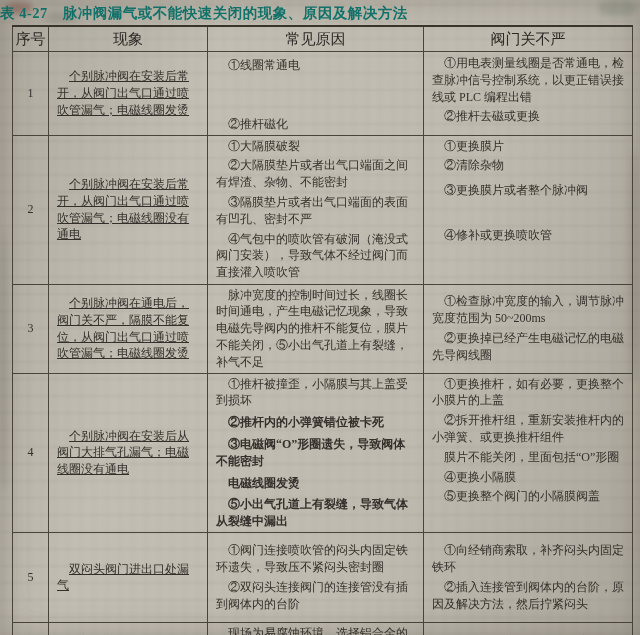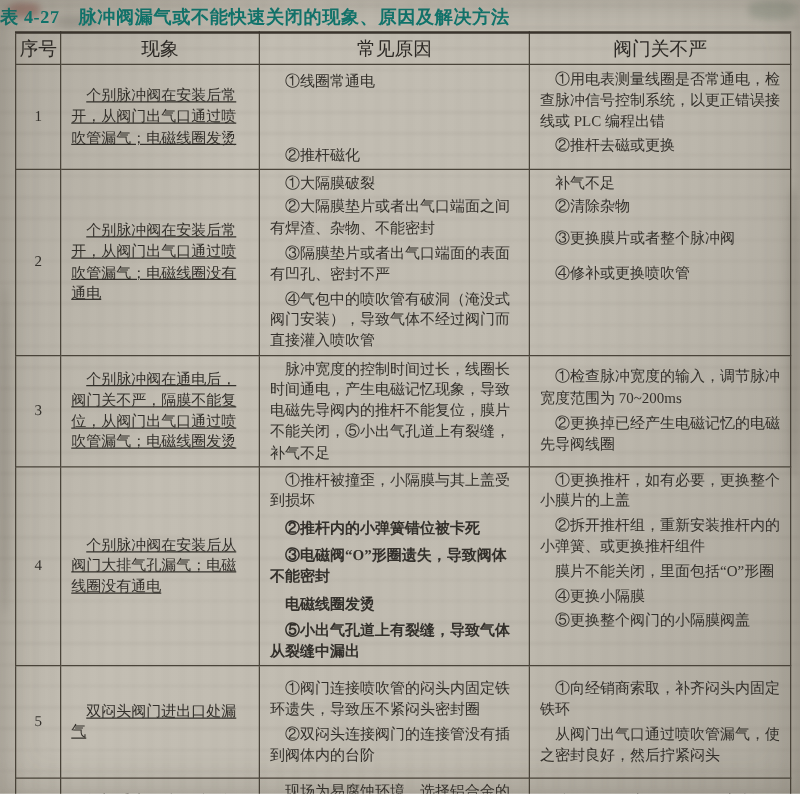--- a/index.html
+++ b/index.html
@@ -48,21 +48,21 @@
   tr.r4 td.col-causes,tr.r4 td.col-sols,
   tr.r5 td.col-causes,tr.r5 td.col-sols{vertical-align:middle;}
   tr.r0{height:66px;} tr.r1{height:149px;} tr.r2{height:86px;}
   tr.r3{height:154px;} tr.r4{height:90px;} tr.r5{height:33px;}
   .item{margin:0;text-indent:1em;}
   .item + .item{margin-top:3px;}
   tr.r0 td.col-causes{padding-top:5px;}
   tr.r0 td.col-causes .item + .item{margin-top:42px;}
   tr.r0 td.col-sols{padding-top:3px;}
   tr.r1 td.col-sols .item:nth-child(3){margin-top:8px;}
-  tr.r1 td.col-sols .item:nth-child(4){margin-top:11px;font-family:Liberation Serif, serif;}
+  tr.r1 td.col-sols .item:nth-child(4){margin-top:28px;font-family:Liberation Serif, serif;}
   tr.r3 td.col-causes .item + .item{margin-top:5px;font-weight:bold;}
 </style>
 </head>
 <body>
 
 <div class="bleed"></div>
 <div class="smudge sm1"></div>
 <div class="smudge sm2"></div>
 <div class="smudge sm3"></div>
 <div class="smudge sm4"></div>
@@ -105,36 +105,36 @@
         <td class="col-phen">
           <p class="item">个别脉冲阀在安装后常开，从阀门出气口通过喷吹管漏气；电磁线圈没有通电</p>
         </td>
         <td class="col-causes">
           <p class="item">①大隔膜破裂</p>
           <p class="item">②大隔膜垫片或者出气口端面之间有焊渣、杂物、不能密封</p>
           <p class="item">③隔膜垫片或者出气口端面的表面有凹孔、密封不严</p>
           <p class="item">④气包中的喷吹管有破洞（淹没式阀门安装），导致气体不经过阀门而直接灌入喷吹管</p>
         </td>
         <td class="col-sols">
-          <p class="item">补气不足</p>
+          <p class="item">①更换膜片</p>
           <p class="item">②清除杂物</p>
           <p class="item">③更换膜片或者整个脉冲阀</p>
           <p class="item">④修补或更换喷吹管</p>
         </td>
       </tr>
       <tr class="r2">
         <td class="col-no">3</td>
         <td class="col-phen">
           <p class="item">个别脉冲阀在通电后，阀门关不严，隔膜不能复位，从阀门出气口通过喷吹管漏气；电磁线圈发烫</p>
         </td>
         <td class="col-causes">
           <p class="item">脉冲宽度的控制时间过长，线圈长时间通电，产生电磁记忆现象，导致电磁先导阀内的推杆不能复位，膜片不能关闭，⑤小出气孔道上有裂缝，补气不足</p>
         </td>
         <td class="col-sols">
-          <p class="item">①检查脉冲宽度的输入，调节脉冲宽度范围为 70~200ms</p>
+          <p class="item">①检查脉冲宽度的输入，调节脉冲宽度范围为 50~200ms</p>
           <p class="item">②更换掉已经产生电磁记忆的电磁先导阀线圈</p>
         </td>
       </tr>
       <tr class="r3">
         <td class="col-no">4</td>
         <td class="col-phen">
           <p class="item">个别脉冲阀在安装后从阀门大排气孔漏气；电磁线圈没有通电</p>
         </td>
         <td class="col-causes">
           <p class="item">①推杆被撞歪，小隔膜与其上盖受到损坏</p>
@@ -155,21 +155,21 @@
         <td class="col-no">5</td>
         <td class="col-phen">
           <p class="item">双闷头阀门进出口处漏气</p>
         </td>
         <td class="col-causes">
           <p class="item">①阀门连接喷吹管的闷头内固定铁环遗失，导致压不紧闷头密封圈</p>
           <p class="item">②双闷头连接阀门的连接管没有插到阀体内的台阶</p>
         </td>
         <td class="col-sols">
           <p class="item">①向经销商索取，补齐闷头内固定铁环</p>
-          <p class="item">从阀门出气口通过喷吹管漏气，使之密封良好，然后拧紧闷头</p>
+          <p class="item">②插入连接管到阀体内的台阶，原因及解决方法，然后拧紧闷头</p>
         </td>
       </tr>
       <tr class="r5">
         <td class="col-no">6</td>
         <td class="col-phen">
           <p class="item">阀门受腐蚀破裂后漏气</p>
         </td>
         <td class="col-causes">
           <p class="item">现场为易腐蚀环境，选择铝合金的阀门壳体材质不正确</p>
         </td>

